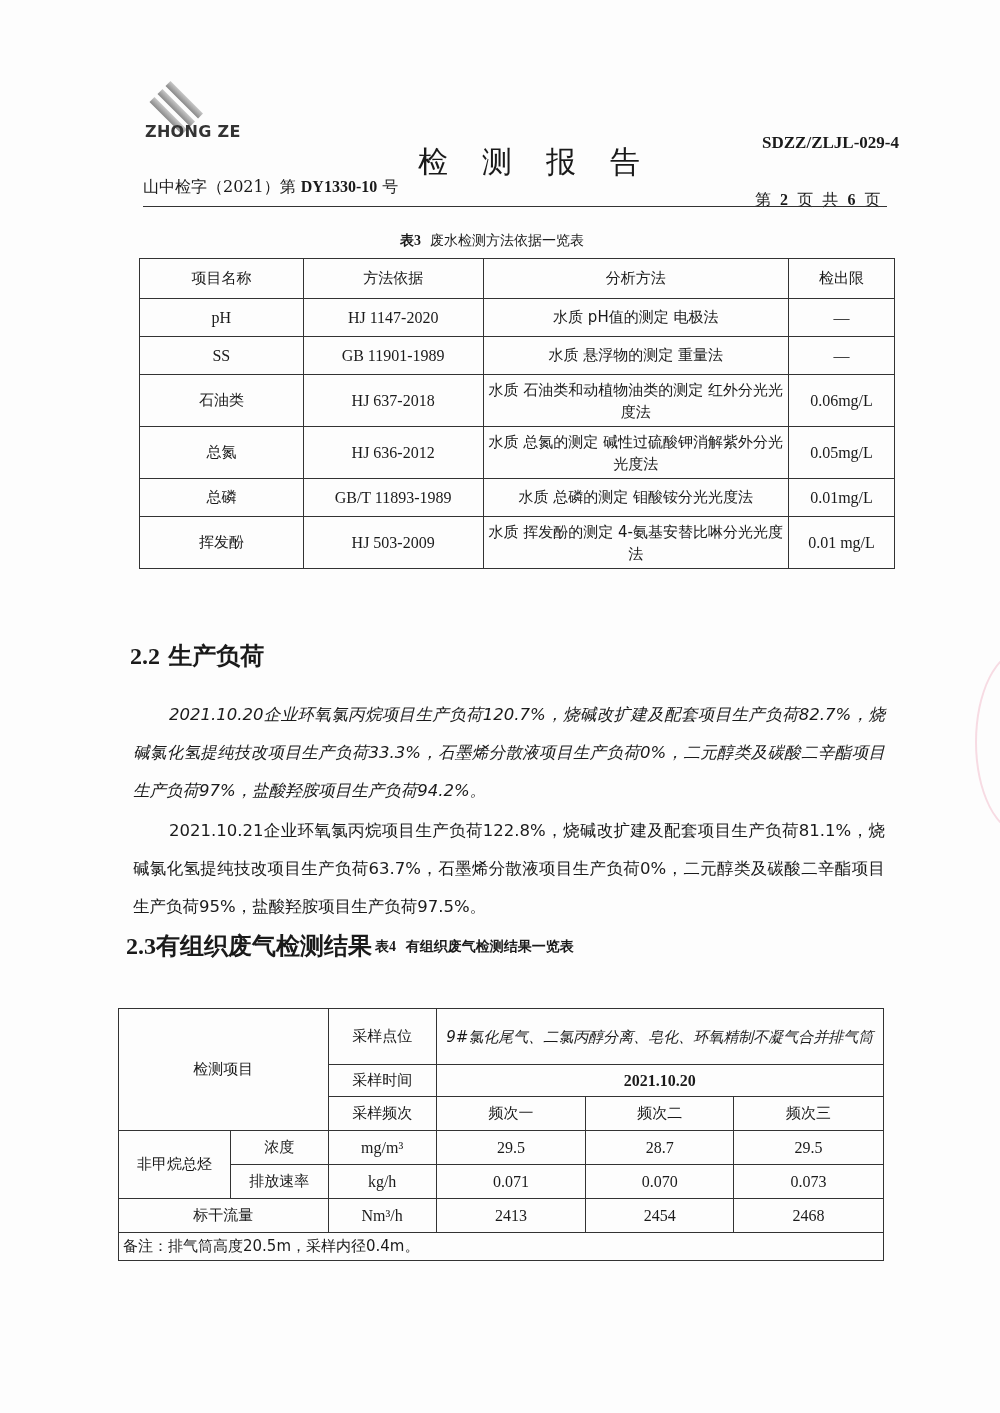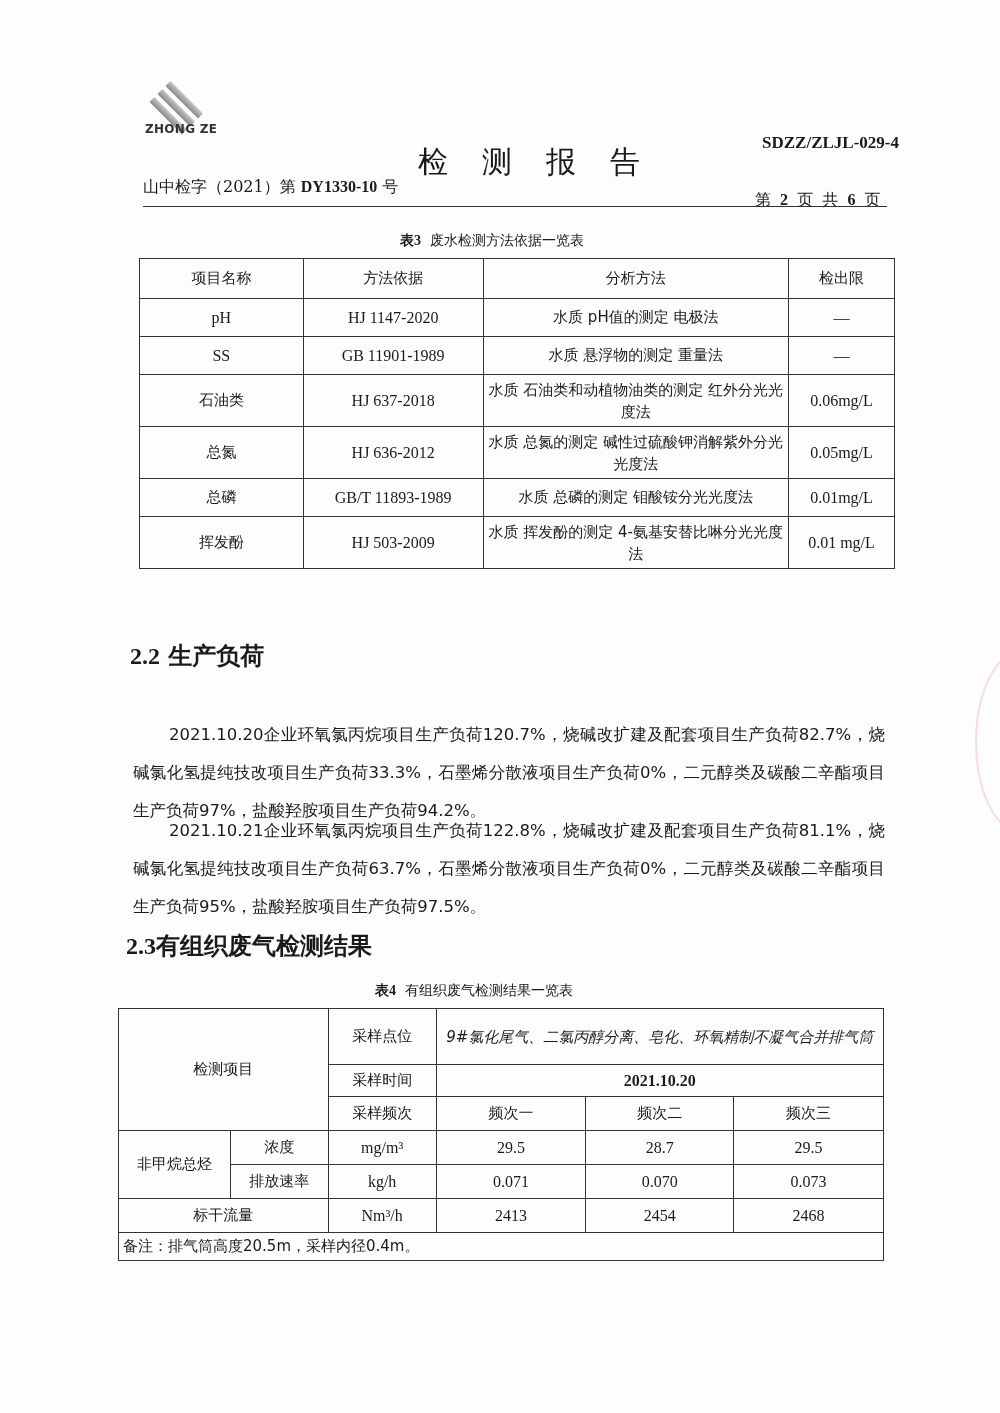--- a/index.html
+++ b/index.html
@@ -2,21 +2,21 @@
 <html><head>
 <meta charset="utf-8">
 <style>
   html, body { margin:0; padding:0; }
   body {
     width:1000px; height:1413px; background:#fdfdfd; position:relative; overflow:hidden;
     font-family: "DejaVu Serif", "Liberation Serif", serif; color:#1a1a1a;
   }
   .logo { position:absolute; left:140px; top:78px; width:70px; height:60px; }
   .logo .bar { position:absolute; height:7px; width:46px; background:linear-gradient(#c8c8c8,#888); transform:rotate(45deg); transform-origin:left center; }
-  .logo-text { position:absolute; left:145px; top:122px; font-family:"DejaVu Sans", sans-serif; font-weight:bold; font-size:12px; color:#333; letter-spacing:0.3px; }
+  .logo-text { position:absolute; left:145px; top:122px; font-family:"DejaVu Sans", sans-serif; font-weight:bold; font-size:16px; color:#333; letter-spacing:0.3px; }
   .doc-code { position:absolute; left:762px; top:133px; font-family:"Liberation Serif", serif; font-weight:bold; font-size:17px; }
   .title { position:absolute; left:418px; top:142px; font-size:30px; letter-spacing:34px; font-family:"DejaVu Sans", sans-serif; }
   .report-no { position:absolute; left:143px; top:177px; font-size:16px; }
   .report-no b { font-family:"Liberation Serif", serif; }
   .page-no { position:absolute; left:755px; top:190px; font-size:16px; word-spacing:4px; }
   .page-no b { font-family:"Liberation Serif", serif; }
   .header-rule { position:absolute; left:143px; top:206px; width:744px; height:1px; background:#333; }
 
   .caption { position:absolute; font-size:14px; font-family:"DejaVu Sans", sans-serif; }
   .caption b { font-family:"Liberation Serif", serif; }
@@ -109,28 +109,28 @@
     <td class="num">HJ 503-2009</td>
     <td class="cjk left-wrap">水质  挥发酚的测定 4-氨基安替比啉分光光度法</td>
     <td class="num">0.01 mg/L</td>
   </tr>
 </tbody>
   </table>
 
 <div class="h2" style="left:130px;top:640px;">
   <span class="n">2.2</span>&nbsp;<span>生产负荷</span>
 </div>
-<div class="para" style="top:716px;">2021.10.20企业环氧氯丙烷项目生产负荷120.7%，烧碱改扩建及配套项目生产负荷82.7%，烧碱氯化氢提纯技改项目生产负荷33.3%，石墨烯分散液项目生产负荷0%，二元醇类及碳酸二辛酯项目生产负荷97%，盐酸羟胺项目生产负荷94.2%。</div>
+<div class="para" style="top:696px;font-style:italic;">2021.10.20企业环氧氯丙烷项目生产负荷120.7%，烧碱改扩建及配套项目生产负荷82.7%，烧碱氯化氢提纯技改项目生产负荷33.3%，石墨烯分散液项目生产负荷0%，二元醇类及碳酸二辛酯项目生产负荷97%，盐酸羟胺项目生产负荷94.2%。</div>
 <div class="para" style="top:812px;">2021.10.21企业环氧氯丙烷项目生产负荷122.8%，烧碱改扩建及配套项目生产负荷81.1%，烧碱氯化氢提纯技改项目生产负荷63.7%，石墨烯分散液项目生产负荷0%，二元醇类及碳酸二辛酯项目生产负荷95%，盐酸羟胺项目生产负荷97.5%。</div>
 
 <div class="h2" style="left:126px;top:930px;">
   <span class="n">2.3</span><span>有组织废气检测结果</span>
 </div>
 
-<div class="caption" style="left:375px;top:982px;">
+<div class="caption" style="left:375px;top:938px;font-weight:bold;">
   <b>表4</b>&nbsp;&nbsp;<span>有组织废气检测结果一览表</span>
 </div>
 <table style="left:118px;top:1008px;width:766px;">
   <colgroup>
       <col style="width:112px">
       <col style="width:98px">
       <col style="width:108px">
       <col style="width:150px">
       <col style="width:148px">
       <col style="width:150px">

